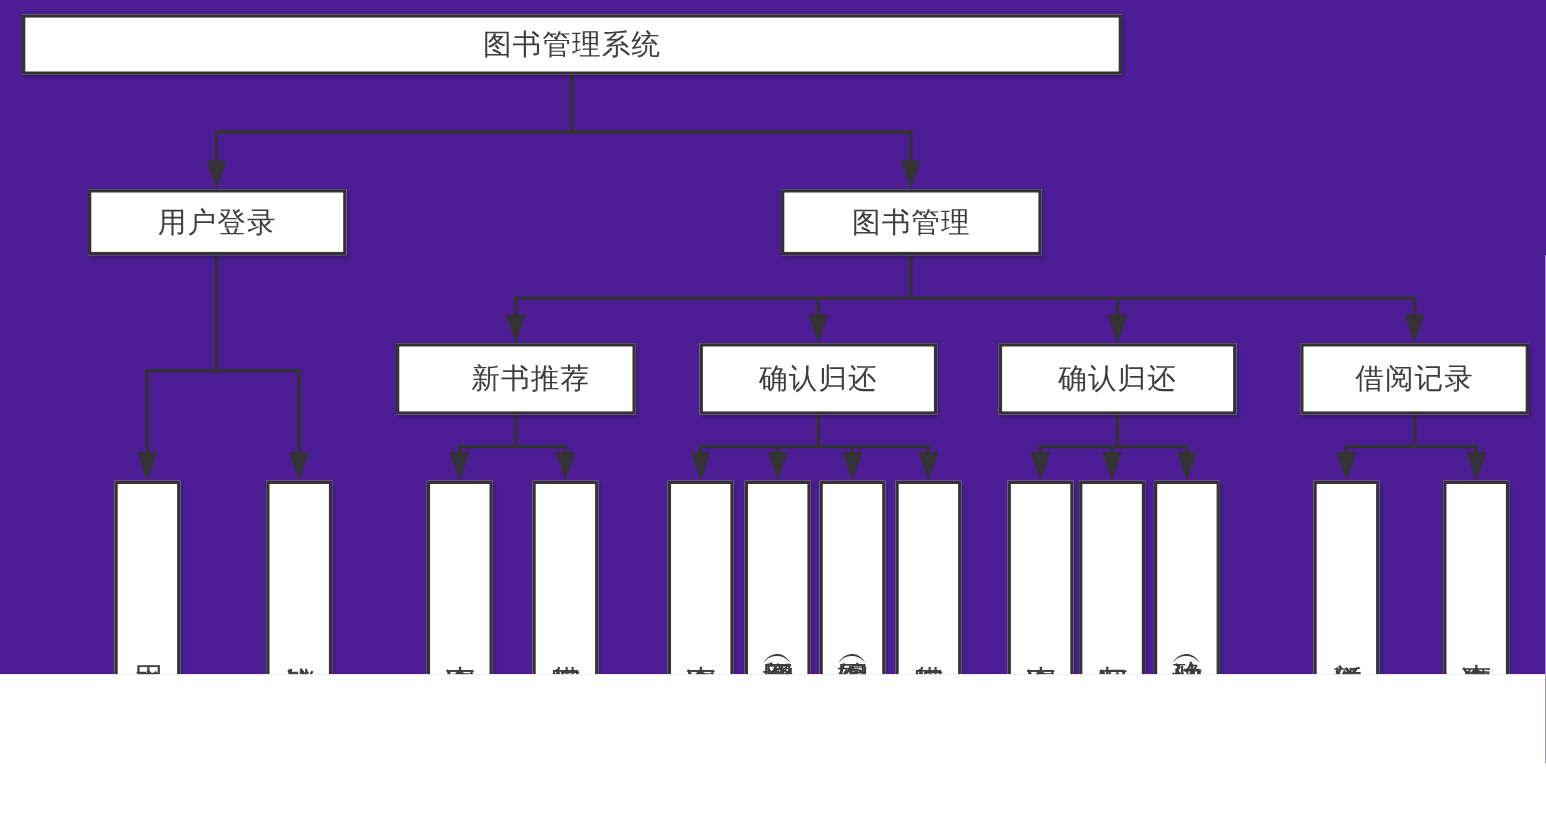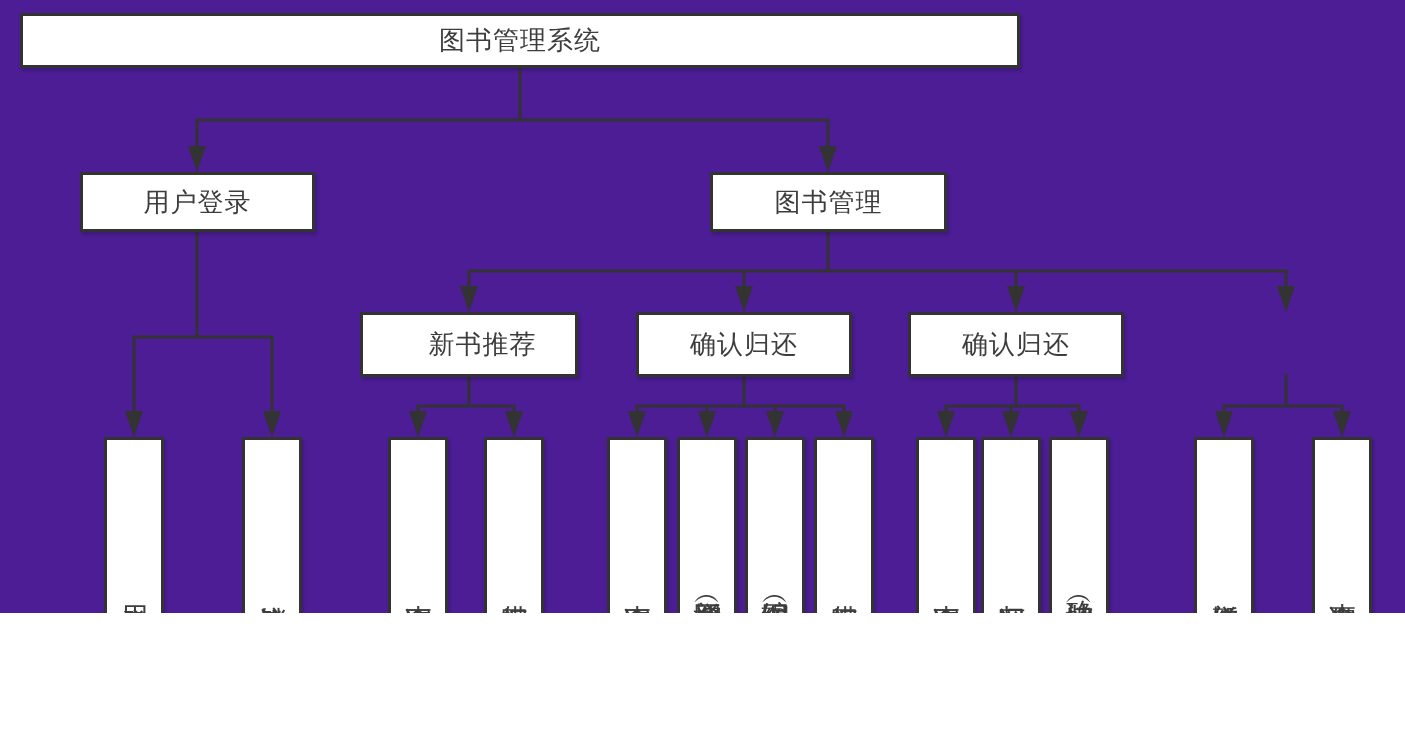--- a/index.html
+++ b/index.html
@@ -77,20 +77,23 @@
 
   <div class="box" style="left:360px; top:312px; width:218px; height:65px;padding-left:27px;">
     <span>新书推荐</span>
   </div>
   <div class="box" style="left:636px; top:312px; width:216px; height:65px;">
     <span>确认归还</span>
   </div>
   <div class="box" style="left:908px; top:312px; width:216px; height:65px;">
     <span>确认归还</span>
   </div>
+  <div class="box" style="left:1182px; top:312px; width:208px; height:65px;">
+    <span>借阅记录</span>
+  </div>
 
   <div class="box vbox" style="left:104px; top:437px; width:60px; height:300px;">
     <span>用户登录</span>
   </div>
   <div class="box vbox" style="left:242px; top:437px; width:60px; height:300px;">
     <span>注销登录</span>
   </div>
 
   <div class="box vbox" style="left:388px; top:437px; width:60px; height:300px;">
     <span>查询图书</span>

